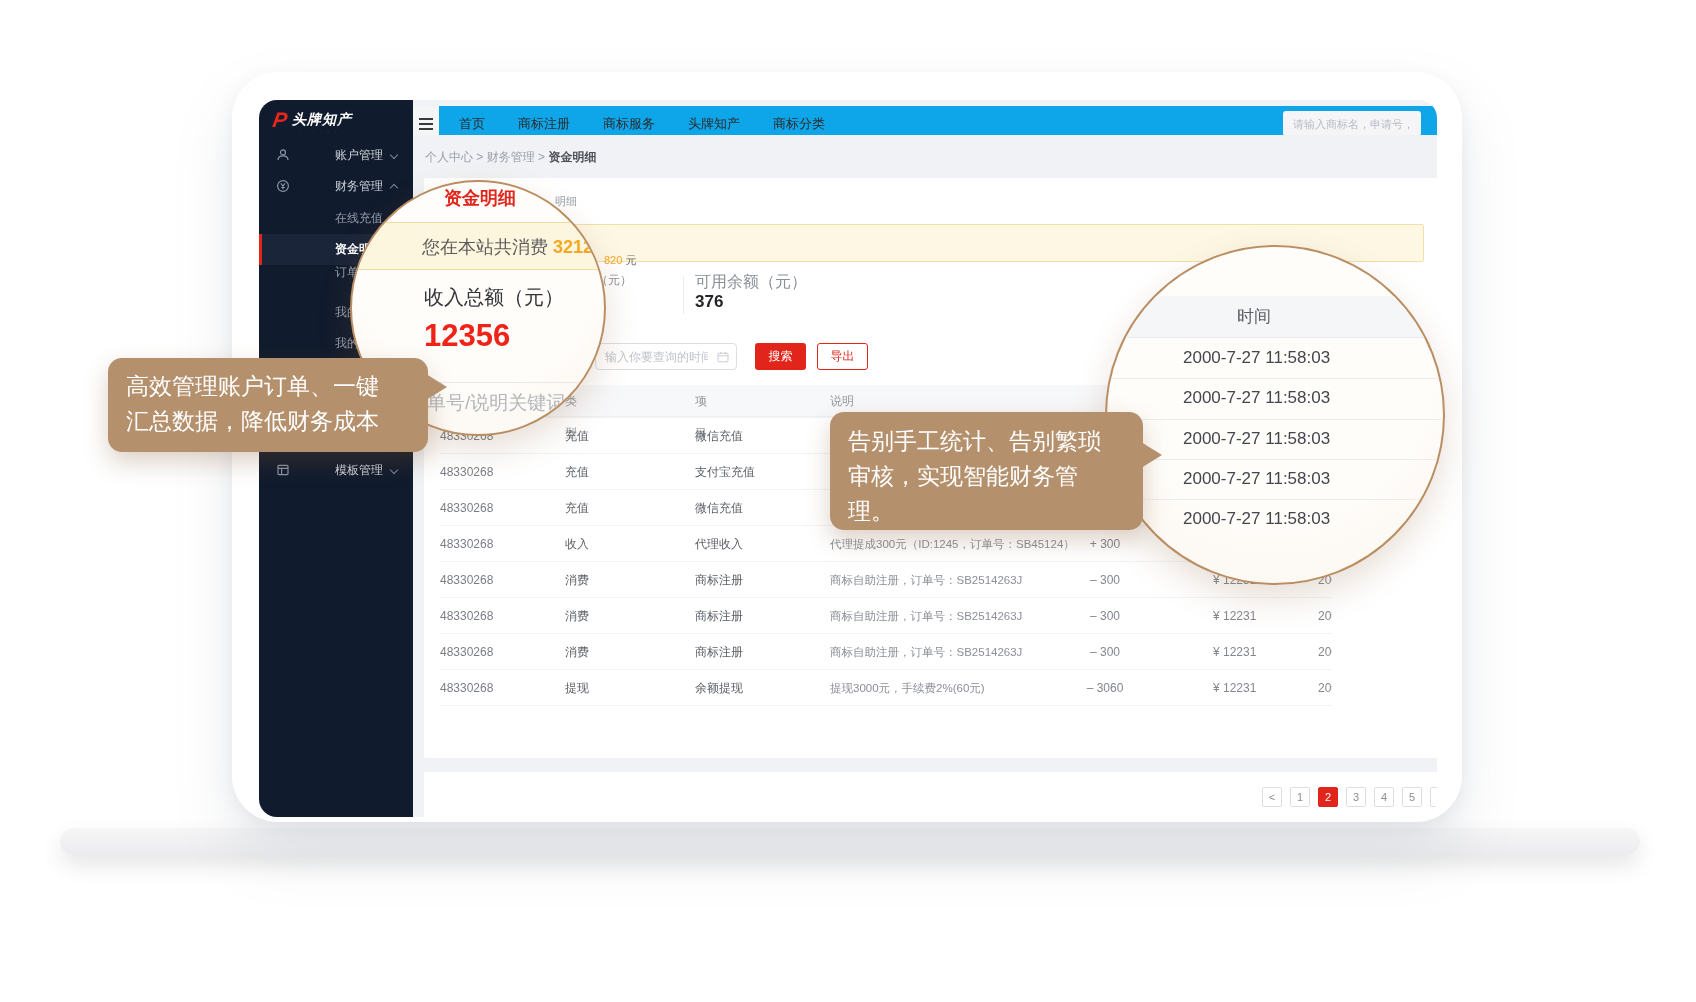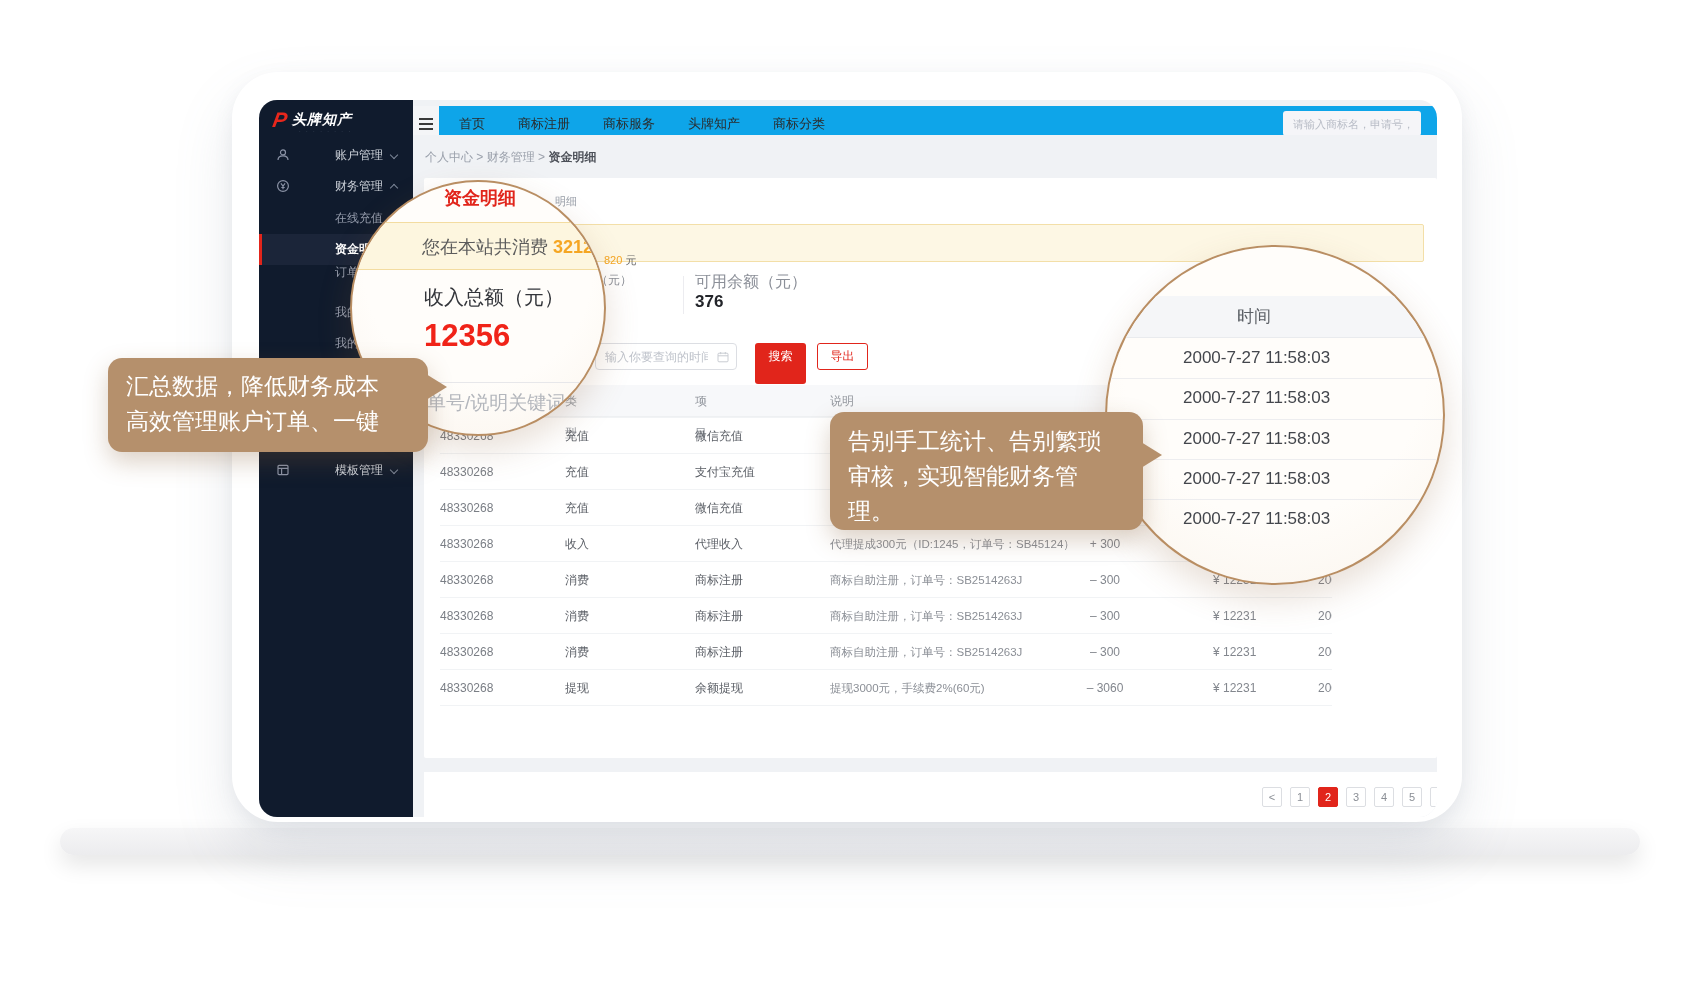--- a/index.html
+++ b/index.html
@@ -61,21 +61,21 @@
 
   .stat-frag{position:absolute;left:172px;top:94px;font-size:12px;color:#8b8f98;}
   .stat-div{position:absolute;left:259px;top:98px;width:1px;height:38px;background:#ececf0;}
   .stat-label{position:absolute;left:271px;top:94px;font-size:16px;color:#8b8f98;text-align:center;}
   .stat-value{position:absolute;left:271px;top:114px;font-size:17px;font-weight:bold;color:#23252a;}
 
   .date-input{position:absolute;left:171px;top:165px;width:142px;height:27px;border:1px solid #dcdee3;border-radius:4px;background:#fff;}
   .date-input input{border:0;outline:none;width:112px;height:25px;font-size:12px;padding:0 0 0 9px;color:#666;background:transparent;}
   .date-input input::placeholder{color:#bfc3cb;}
   .cal-ico{position:absolute;right:7px;top:7px;}
-  .btn-search{position:absolute;left:331px;top:165px;width:51px;height:41px;background:#e1251b;color:#fff;font-size:12px;
+  .btn-search{position:absolute;left:331px;top:165px;width:51px;height:27px;background:#e1251b;color:#fff;font-size:12px;
     border:0;border-radius:3px;line-height:27px;text-align:center;}
   .btn-export{position:absolute;left:393px;top:165px;width:51px;height:27px;background:#fff;color:#e1251b;font-size:12px;
     border:1px solid #e1251b;border-radius:3px;line-height:25px;text-align:center;}
 
   .table{position:absolute;left:0;top:207px;width:908px;height:340px;overflow:hidden;}
   .t-head{position:absolute;left:0;top:0;width:908px;height:32px;background:#f7f8fa;border-bottom:1px solid #eef0f2;
     font-size:12px;color:#94989f;line-height:32px;}
   .t-head span{position:absolute;text-align:right;}
   .h-caret{display:inline-block;width:5px;height:5px;border-right:1.2px solid #b6bac0;border-bottom:1.2px solid #b6bac0;
     transform:rotate(45deg) translateY(-2px);margin-left:4px;}
@@ -363,22 +363,22 @@
     <div class="mag-trow" style="top:212px">
         <span>2000-7-27  11:58:03</span>
       </div>
     <div class="mag-sep" style="top:252px"></div>
     <div class="mag-trow" style="top:252px">
         <span>2000-7-27  11:58:03</span>
       </div>
   </div>
 
   <div class="callout co-left">
+    <div class="co-line">高效管理账户订单、一键</div>
     <div class="co-line">汇总数据，降低财务成本</div>
-    <div class="co-line">高效管理账户订单、一键</div>
     <div class="co-arrow ar-left"></div>
   </div>
 
   <div class="callout co-right">
     <div class="co-line">告别手工统计、告别繁琐</div>
     <div class="co-line">审核，实现智能财务管</div>
     <div class="co-line">理。</div>
     <div class="co-arrow ar-right"></div>
   </div>
 

